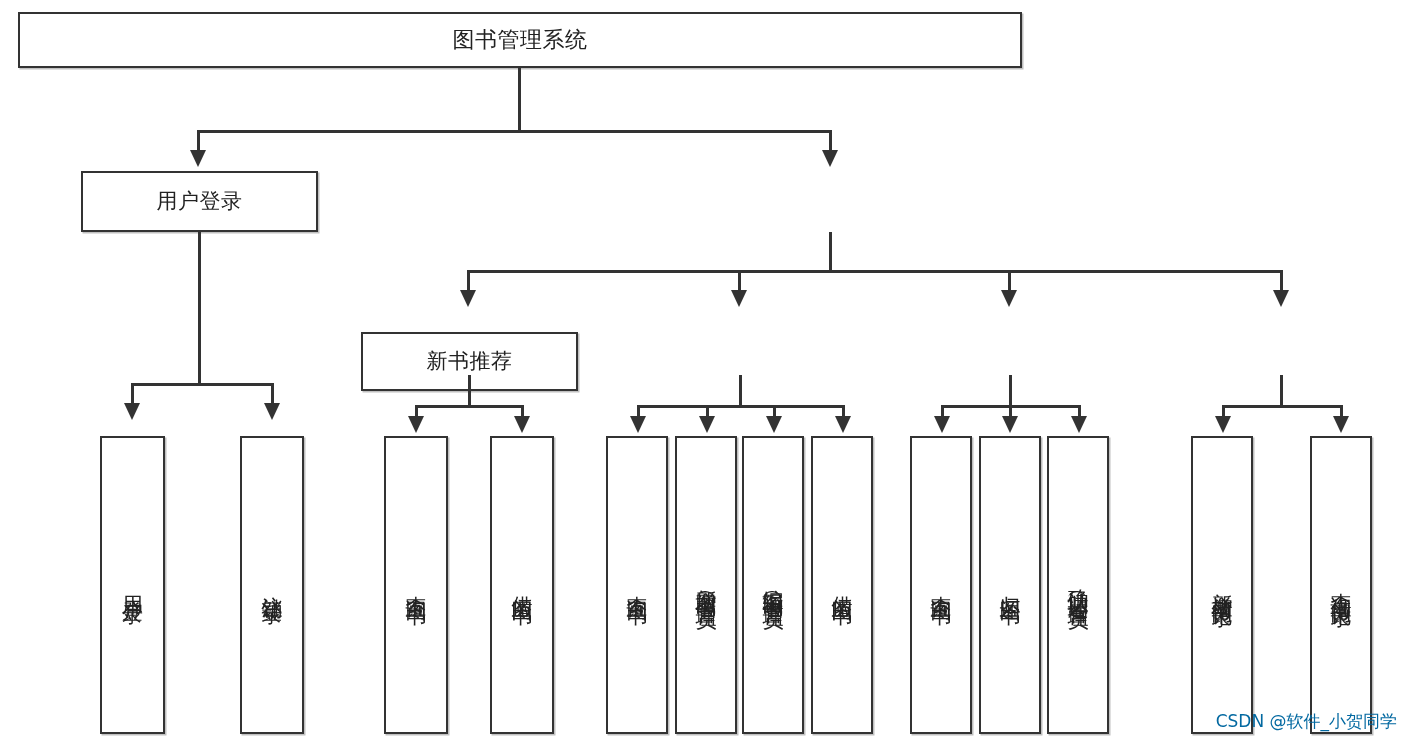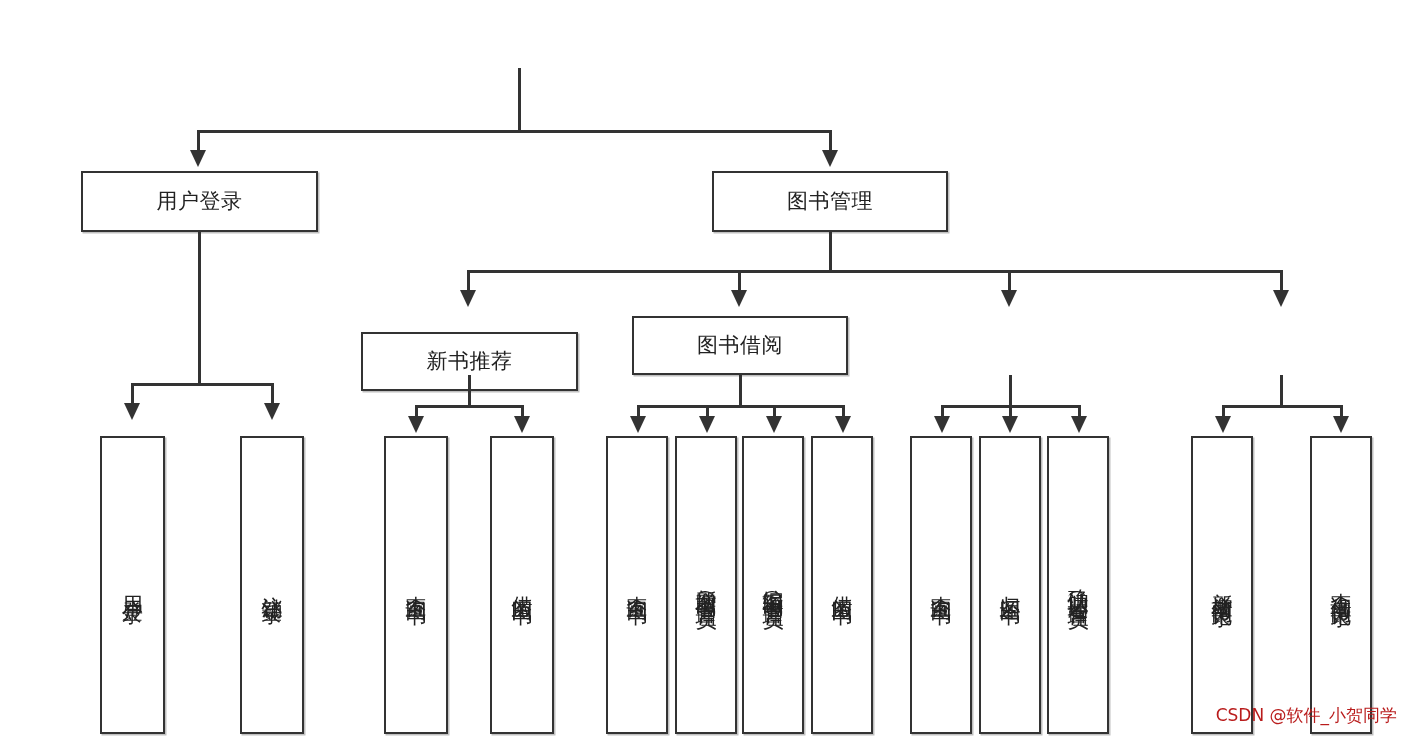--- a/index.html
+++ b/index.html
@@ -68,49 +68,49 @@
     width: 0;
     height: 0;
     border-left: 8px solid transparent;
     border-right: 8px solid transparent;
     border-top: 17px solid #333333;
   }
   
   #watermark {
     position: absolute;
     right: 8px;
-    bottom: 20px;
+    bottom: 14px;
     font-size: 17px;
-    color: #b91c1c;
+    color: #0369a1;
     white-space: nowrap;
     user-select: none;
     font-family: "DejaVu Sans", "Liberation Sans", sans-serif;
   }
 </style>
 </head>
 <body>
 
 <div id="canvas">
 
+  <div class="node h root" style="left:18px; top:12px; width:1004px; height:56px;">
+    <span>图书管理系统</span>
+  </div>
 
   <div class="seg vline" style="left:518px; top:68px; height:62px;"></div>
 
   <div class="seg hline" style="left:197px; top:130px; width:634px;"></div>
 
   <div class="seg vline" style="left:197px; top:130px; height:22px;"></div>
   <div class="arrow" style="left:190px; top:150px;"></div>
 
   <div class="seg vline" style="left:829px; top:130px; height:22px;"></div>
   <div class="arrow" style="left:822px; top:150px;"></div>
 
   <div class="node h" style="left:81px; top:171px; width:237px; height:61px;">
     <span>用户登录</span>
-  </div>
-  <div class="node h" style="left:712px; top:171px; width:236px; height:61px;">
-    <span>图书管理</span>
   </div>
 
   <div class="seg vline" style="left:198px; top:232px; height:151px;"></div>
   <div class="seg hline" style="left:131px; top:383px; width:140px;"></div>
   <div class="seg vline" style="left:131px; top:383px; height:22px;"></div>
   <div class="arrow" style="left:124px; top:403px;"></div>
   <div class="seg vline" style="left:271px; top:383px; height:22px;"></div>
   <div class="arrow" style="left:264px; top:403px;"></div>
 
   <div class="seg vline" style="left:829px; top:232px; height:38px;"></div>
@@ -120,23 +120,20 @@
   <div class="seg vline" style="left:738px; top:270px; height:22px;"></div>
   <div class="arrow" style="left:731px; top:290px;"></div>
   <div class="seg vline" style="left:1008px; top:270px; height:22px;"></div>
   <div class="arrow" style="left:1001px; top:290px;"></div>
   <div class="seg vline" style="left:1280px; top:270px; height:22px;"></div>
   <div class="arrow" style="left:1273px; top:290px;"></div>
 
   <div class="node h" style="left:361px; top:332px; width:217px; height:59px;">
     <span>新书推荐</span>
   </div>
-  <div class="node h" style="left:632px; top:316px; width:216px; height:59px;">
-    <span>图书借阅</span>
-  </div>
 
   <div class="seg vline" style="left:468px; top:375px; height:30px;"></div>
   <div class="seg hline" style="left:415px; top:405px; width:108px;"></div>
   <div class="seg vline" style="left:415px; top:405px; height:13px;"></div>
   <div class="arrow" style="left:408px; top:416px;"></div>
   <div class="seg vline" style="left:521px; top:405px; height:13px;"></div>
   <div class="arrow" style="left:514px; top:416px;"></div>
 
   <div class="seg vline" style="left:739px; top:375px; height:30px;"></div>
   <div class="seg hline" style="left:637px; top:405px; width:207px;"></div>

